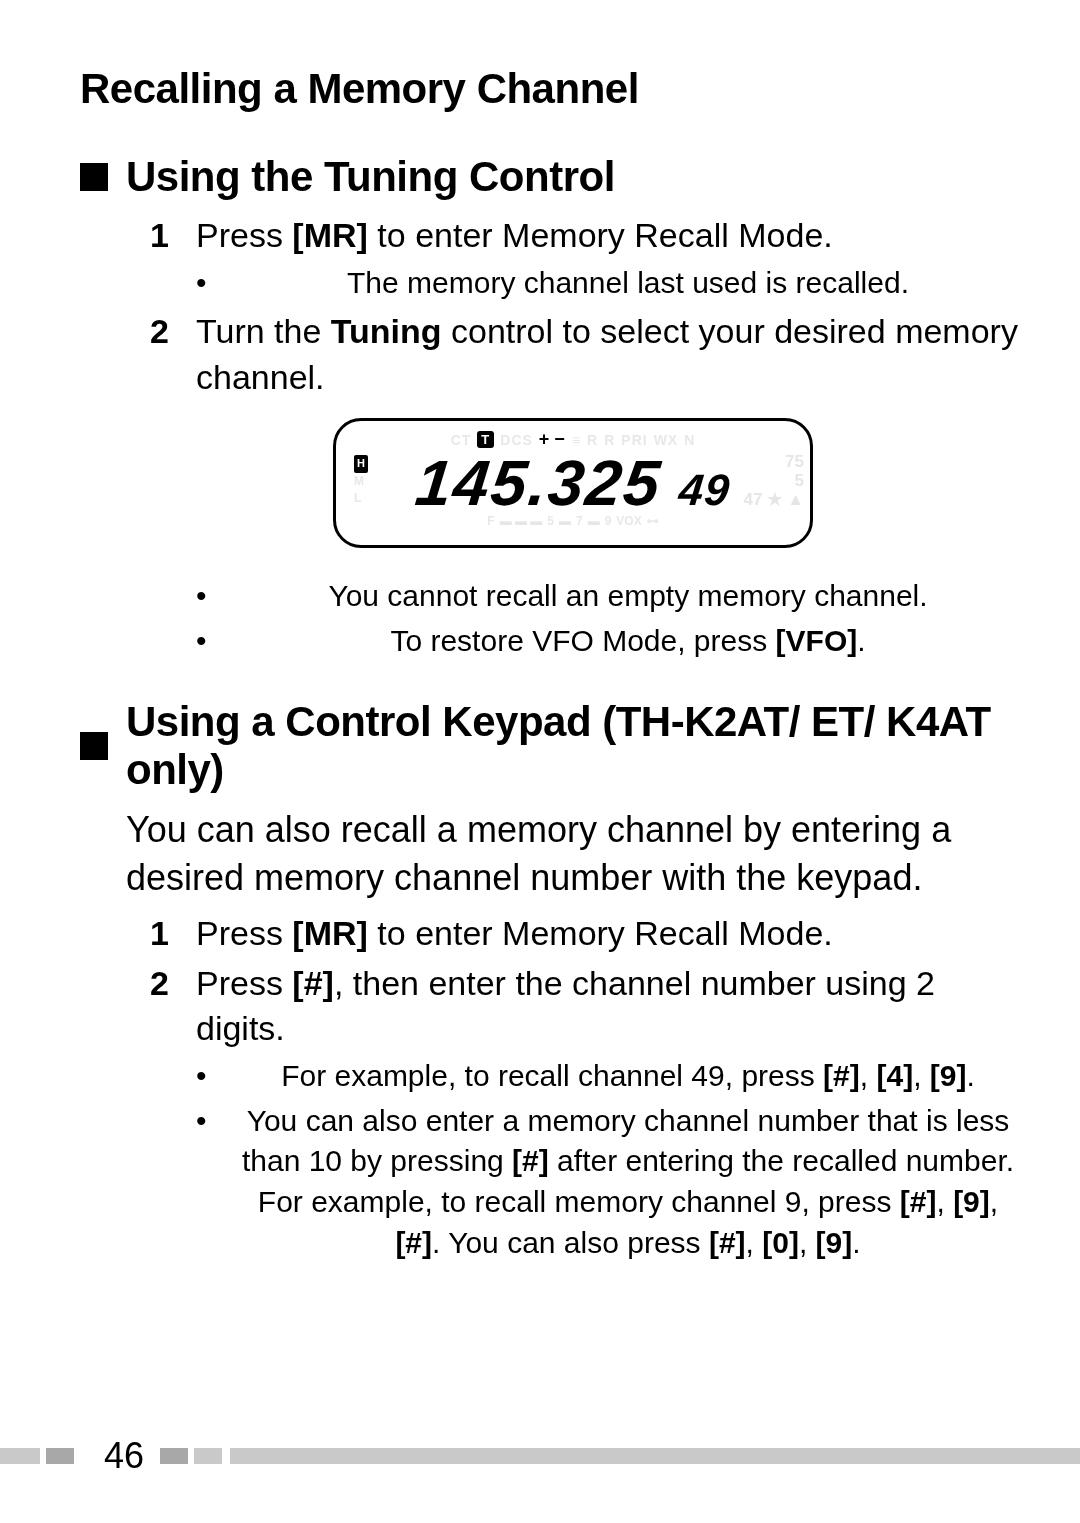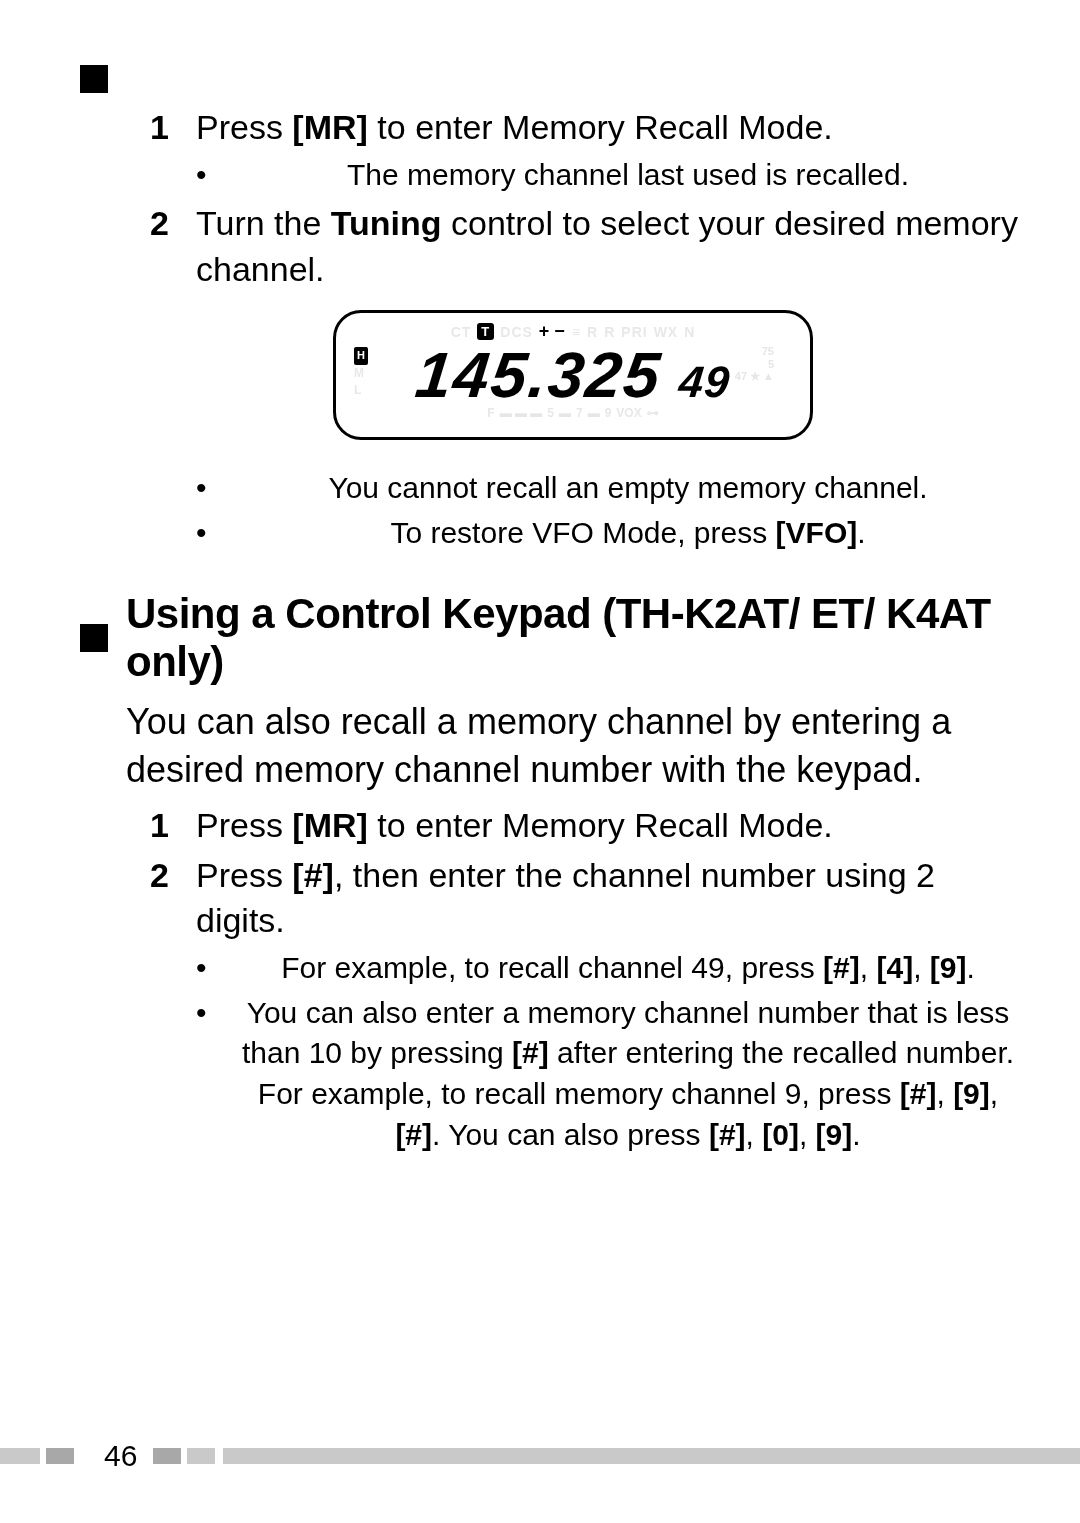--- a/index.html
+++ b/index.html
@@ -22,46 +22,48 @@
   ul.bul.sm > li { font-size: 30px; }
   b, .bold { font-weight: 700; }
   .lcd-wrap { display: flex; justify-content: center; margin: 18px 0 28px 0; }
   .lcd { width: 480px; height: 130px; border: 3px solid #000; border-radius: 28px; position: relative; padding: 8px 16px 6px 16px; }
   .lcd .topline { display:flex; gap:6px; align-items:center; font-size: 14px; font-weight:700; color:#ddd; letter-spacing:1px; justify-content:center; }
   .badge { display:inline-block; background:#000; color:#fff; font-size:13px; font-weight:700; padding:1px 4px; border-radius:3px; }
   .ghost { color:#e8e8e8; }
   .lcd-main { display:flex; align-items:baseline; justify-content:center; gap:8px; margin-top:-4px; }
   .freq { font-family: "Arial Black", Arial, sans-serif; font-weight:900; font-size:64px; letter-spacing:2px; font-style: italic; transform: skewX(-6deg); }
   .chan { font-family: "Arial Black", Arial, sans-serif; font-weight:900; font-size:44px; letter-spacing:1px; font-style: italic; transform: skewX(-6deg); margin-left:10px; }
-  .lcd-side { position:absolute; right:36px; top:32px; font-size:11px; color:#e6e6e6; font-weight:700; text-align:right; line-height:1.1;margin-left:40px; }
+  .lcd-side { position:absolute; right:6px; top:32px; font-size:17px; color:#e6e6e6; font-weight:700; text-align:right; line-height:1.1;margin-left:40px; }
   .lcd-left { position:absolute; left:18px; top:34px; font-size:12px; color:#e8e8e8; font-weight:700; line-height:1.4; }
   .lcd-left .hbox { background:#000; color:#fff; font-size:11px; padding:1px 3px; border-radius:2px; display:inline-block; }
   .lcd .botline { display:flex; gap:5px; justify-content:center; align-items:center; font-size:12px; color:#e6e6e6; font-weight:700; margin-top:-6px; }
   .seg9 { color:#e6e6e6; }
   .footer { position:absolute; left:0; right:0; bottom:58px; height:18px; display:flex; align-items:center; }
   .bar { height:16px; }
   .bar.g1 { width:40px; background:#c9c9c9; }
   .bar.g2 { width:28px; background:#a8a8a8; margin-left:6px; }
   .gap { width:14px; }
-  .pagenum { font-size:30px; margin:0 16px; }
+  .pagenum { font-size:36px; margin:0 16px; }
   .bar.g3 { width:28px; background:#a8a8a8; }
   .bar.g4 { width:28px; background:#c9c9c9; margin-left:6px; }
   .bar.long { flex:1; background:#c9c9c9; margin-left:8px; }
   .section-gap { height: 30px; }
   .plus-minus { display:inline-flex; gap:4px; align-items:center; }
   .pm { color:#000; font-weight:900; font-size:18px; }
 </style>
 </head>
 <body>
 
 <div class="page">
 
+  <div class="h1">Recalling a Memory Channel</div>
 
   <div class="h2-row">
     <div class="sq"></div>
+    <div class="h2">Using the Tuning Control</div>
   </div>
 
   <div class="body-indent">
     <ol class="steps">
       <li>
         <span class="num">1</span>
         <span class="txt">
           <span>Press </span><b>[MR]</b><span> to enter Memory Recall Mode.</span>
         </span>
       </li>

